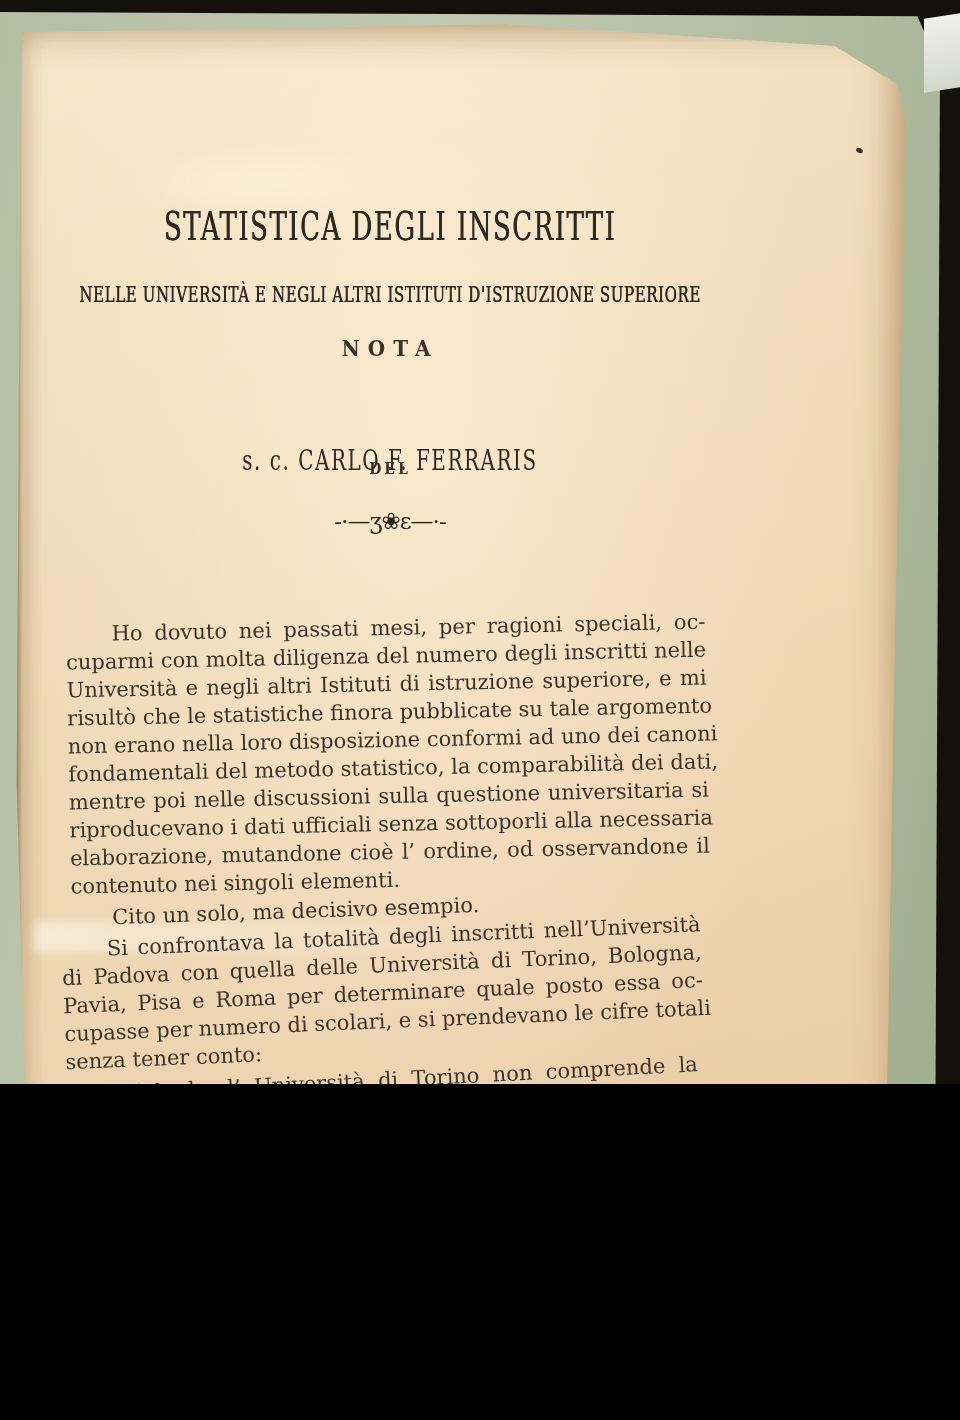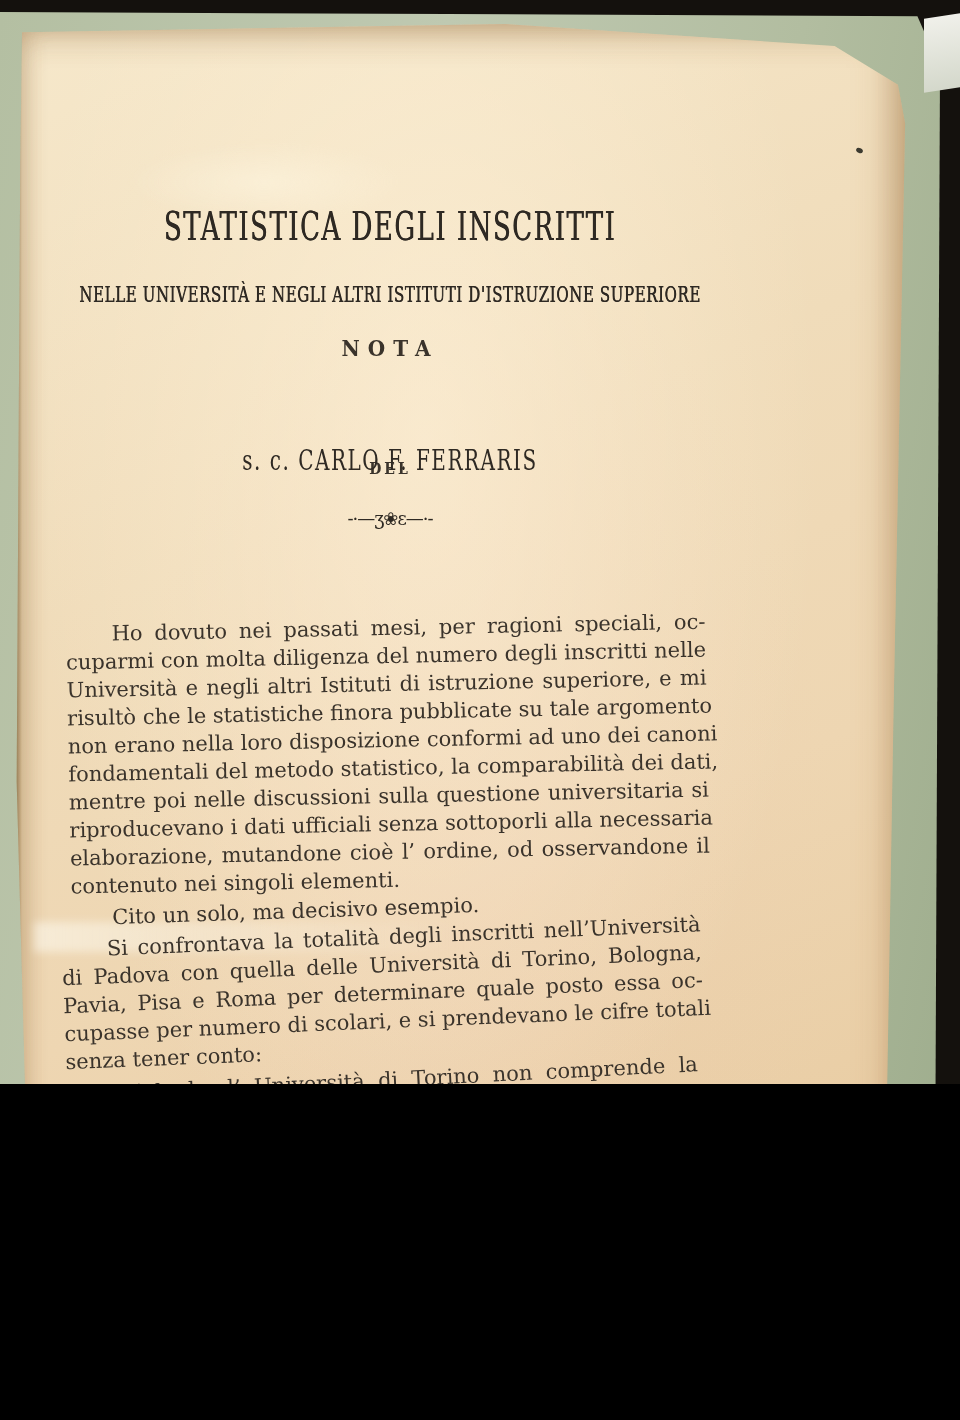--- a/index.html
+++ b/index.html
@@ -101,21 +101,21 @@
   .h-del{top:388px;margin-top:44px;}
   .h-del span{
     display:inline-block;font-size:14px;font-weight:bold;letter-spacing:3px;
     transform:scaleY(1.2);transform-origin:50% 0;
   }
   .h-author{top:420px;}
   .h-author span{
     display:inline-block;font-size:20px;letter-spacing:1.5px;color:var(--ink-title);
     transform:scaleY(1.35);transform-origin:50% 0;white-space:nowrap;
   }
-  .h-ornament{top:484px;font-size:18px;letter-spacing:-1px;color:var(--ink-title);}
+  .h-ornament{top:484px;font-size:23px;letter-spacing:-1px;color:var(--ink-title);}
 
   .body-text{position:absolute;left:2px;top:590px;width:640px;
     font-size:21px;line-height:28px;color:var(--ink);}
   .para{transform-origin:50% 50%;}
   .para.tilt0{transform:rotate(-1.15deg);}
   .para.tilt1{transform:rotate(-1.9deg) translateX(-2px);}
   .para.tilt2{transform:rotate(-2.35deg) translateX(-5px);margin-top:1px;}
   .para.tilt3{transform:rotate(-2.9deg) translateX(-7px);margin-top:3px;}
   .line{text-align:justify;text-align-last:justify;white-space:nowrap;}
   .line.end{text-align-last:left;}

